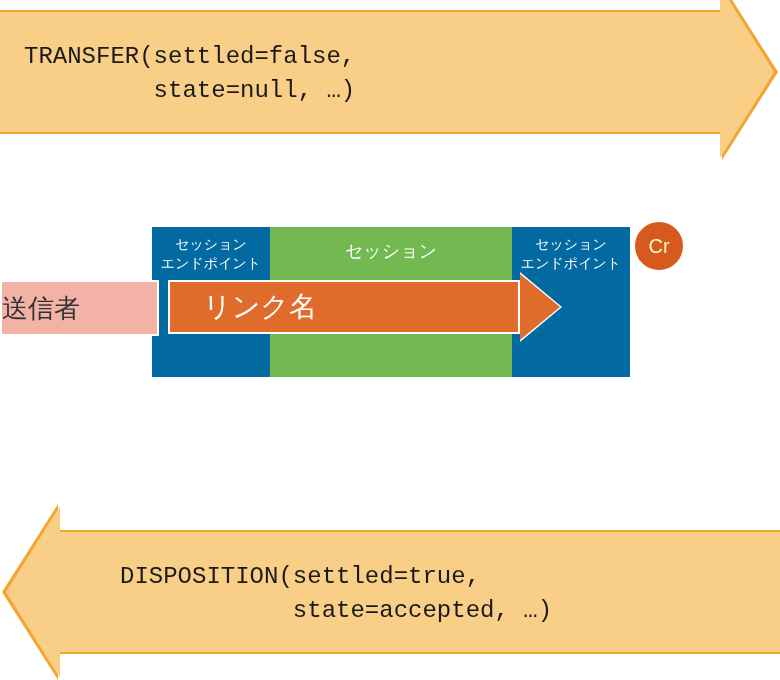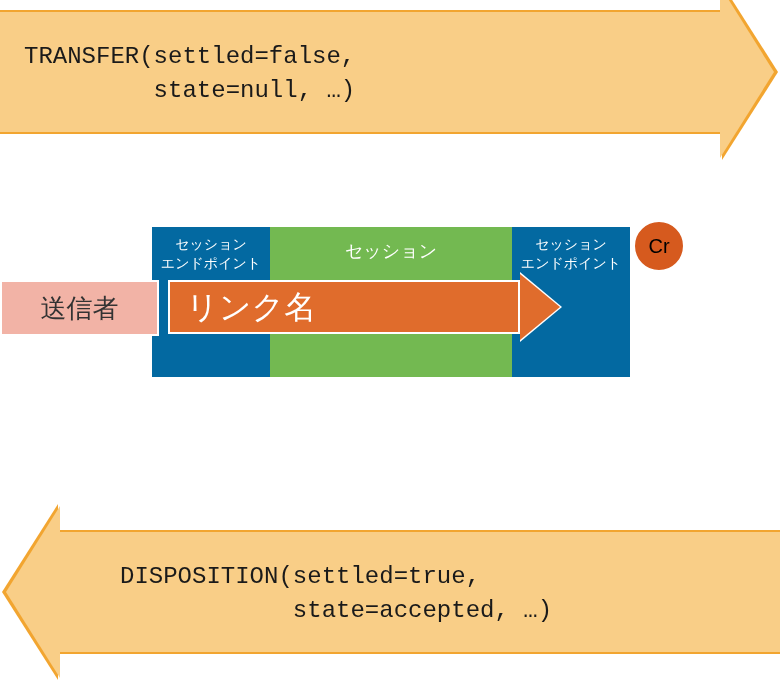--- a/index.html
+++ b/index.html
@@ -12,40 +12,40 @@
 .big-arrow.right::before{content:"";position:absolute;right:-58px;top:-28px;width:0;height:0;border-top:88px solid transparent;border-bottom:88px solid transparent;border-left:56px solid #f2a530}
 .big-arrow.left{right:-2px;width:720px;top:530px;border-left:none}
 .big-arrow.left::after{content:"";position:absolute;left:-54px;top:-26px;width:0;height:0;border-top:86px solid transparent;border-bottom:86px solid transparent;border-right:54px solid #f9ce87}
 .big-arrow.left::before{content:"";position:absolute;left:-58px;top:-28px;width:0;height:0;border-top:88px solid transparent;border-bottom:88px solid transparent;border-right:56px solid #f2a530}
 .arrow-text{font-family:Consolas,"Courier New",monospace;font-size:24px;white-space:pre;color:#1a1a1a;padding:28px 24px;line-height:1.4}
 
 
 .middle{position:absolute;top:225px;left:0;right:0;height:160px}
 
 
-.node{position:absolute;top:55px;height:52px;line-height:52px;font-size:26px;text-align:center}
+.node{position:absolute;top:55px;height:52px;line-height:52px;font-size:26px;}
 .sender{left:0;width:155px;background:#f2b3a6;border:2px solid #fff;color:#333}
 .receiver{right:0;width:138px;background:#e06c2c;border:2px solid #e06c2c;color:#fff}
 
 
 .session{position:absolute;left:150px;width:478px;top:0;height:150px;background:#0369a1;border:2px solid #fff}
 .session-inner{position:absolute;left:118px;right:118px;top:0;bottom:0;background:#73b951}
 .ep-label{position:absolute;top:8px;width:118px;font-size:14px;line-height:1.35;color:#fff;text-align:center}
 .ep-left{left:0}
 .ep-right{right:0}
 .session-label{position:absolute;top:12px;left:0;right:0;text-align:center;font-size:18px;color:#fff}
 
 
 .link-arrow{position:absolute;left:168px;top:280px;width:392px;height:54px}
-.link-body{position:absolute;left:0;top:0;width:352px;height:54px;background:#e06c2c;border:2px solid #fff;box-sizing:border-box;color:#fff;font-size:32px;line-height:50px;padding-left:16px}
+.link-body{position:absolute;left:0;top:0;width:352px;height:54px;background:#e06c2c;border:2px solid #fff;box-sizing:border-box;color:#fff;font-size:28px;line-height:50px;padding-left:33px}
 .link-head{position:absolute;right:0;top:-6px;width:0;height:0;border-top:33px solid transparent;border-bottom:33px solid transparent;border-left:40px solid #e06c2c}
 .link-head-b{position:absolute;right:-2px;top:-8px;width:0;height:0;border-top:35px solid transparent;border-bottom:35px solid transparent;border-left:42px solid #fff}
 
 
-.credit{position:absolute;right:95px;top:220px;width:48px;height:48px;border-radius:50%;background:#d65a1e;border:2px solid #fff;color:#000000;font-size:20px;line-height:48px;text-align:center}
+.credit{position:absolute;right:95px;top:220px;width:48px;height:48px;border-radius:50%;background:#d65a1e;border:2px solid #fff;color:#fef9c3;font-size:20px;line-height:48px;text-align:center}
 </style>
 </head>
 <body>
 
 <div class="big-arrow right">
   <div class="arrow-text"><span>TRANSFER(settled=false,</span>
 <span>         state=null, …)</span></div>
 </div>
 
 <div class="middle">

